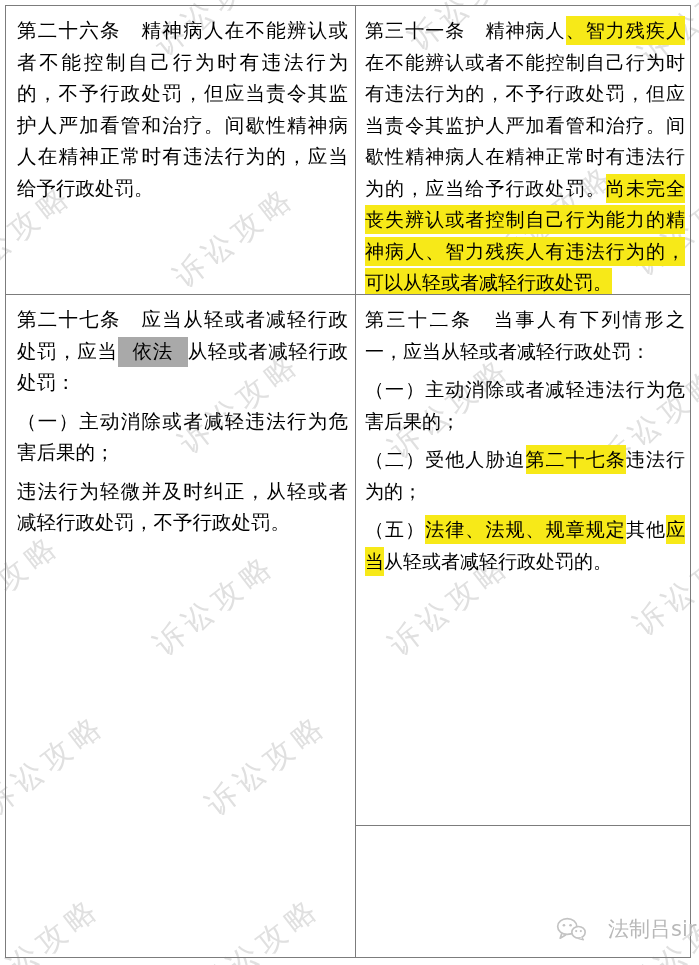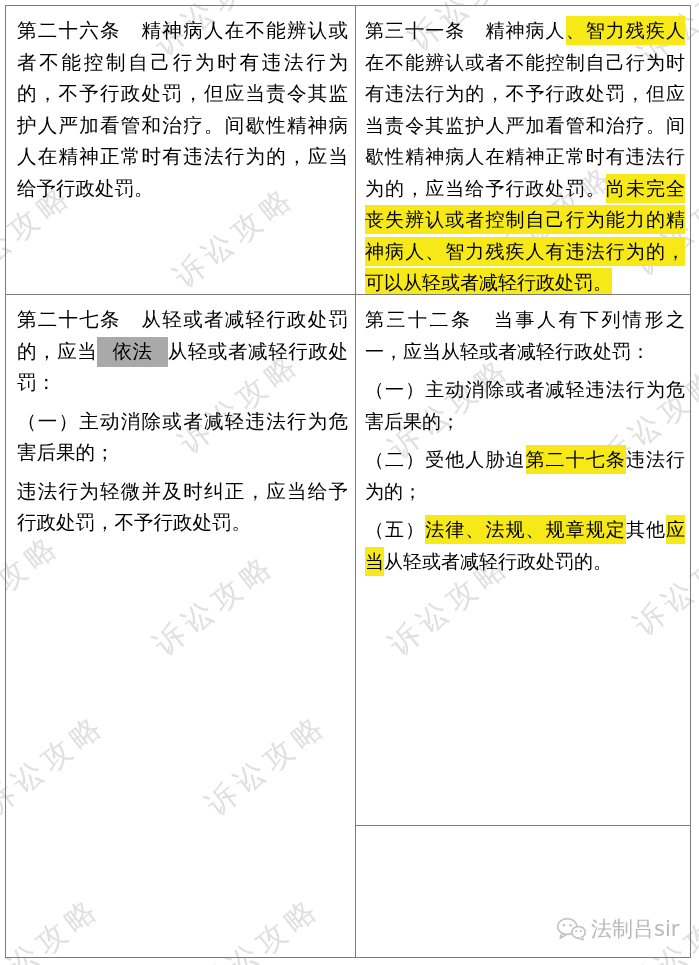--- a/index.html
+++ b/index.html
@@ -28,21 +28,21 @@
   }
   .col-right .cell { font-size:19px; padding:9px 5px 6px 9px; }
   .cell-r1   { height:289px; border-bottom:1.5px solid #7c7c7c; flex:none; }
   .cell-mid  { height:531px; border-bottom:1.5px solid #7c7c7c; flex:none; }
   .cell-grow { flex:1; }
   .para { margin:0 0 7px 0; }
   .hl-y { background:#f7e918; padding:3px 0 4px; box-decoration-break:clone; -webkit-box-decoration-break:clone; }
   .hl-g { background:#a9a9a9; padding:3px 15px 4px; box-decoration-break:clone; -webkit-box-decoration-break:clone; }
   .brand {
     position:absolute; left:556px; top:915px; z-index:2;
-    display:flex; align-items:center; gap:5px;
+    display:flex; align-items:center; gap:22px;
     color:#b8b8b8; font-size:21px; white-space:nowrap; background:transparent;
   }
   .brand svg { display:block; }
 </style>
 </head>
 <body>
 
 <div class="page">
 
   <div class="wm-layer">
@@ -66,23 +66,23 @@
       <span class="wm" style="left: 260px; top: 948px;">诉讼攻略</span>
       <span class="wm" style="left: 688px; top: 948px;">诉讼攻略</span>
     </div>
 
   <div class="law-table">
     <div class="col col-left">
       <div class="cell cell-r1">
           <p class="para"><span>第二十六条　精神病人在不能辨认或者不能控制自己行为时有违法行为的，不予行政处罚，但应当责令其监护人严加看管和治疗。间歇性精神病人在精神正常时有违法行为的，应当给予行政处罚。</span></p>
         </div>
       <div class="cell cell-grow">
-          <p class="para"><span>第二十七条　从轻或者减轻行政处罚的，应当</span><span class="hl-g">依法</span><span>从轻或者减轻行政处罚：</span></p>
+          <p class="para"><span>第二十七条　应当从轻或者减轻行政处罚，应当</span><span class="hl-g">依法</span><span>从轻或者减轻行政处罚：</span></p>
           <p class="para"><span>（一）主动消除或者减轻违法行为危害后果的；</span></p>
-          <p class="para"><span>违法行为轻微并及时纠正，应当给予行政处罚，不予行政处罚。</span></p>
+          <p class="para"><span>违法行为轻微并及时纠正，从轻或者减轻行政处罚，不予行政处罚。</span></p>
         </div>
     </div>
     <div class="col col-right">
       <div class="cell cell-r1">
           <p class="para"><span>第三十一条　精神病人</span><span class="hl-y">、智力残疾人</span><span>在不能辨认或者不能控制自己行为时有违法行为的，不予行政处罚，但应当责令其监护人严加看管和治疗。间歇性精神病人在精神正常时有违法行为的，应当给予行政处罚。</span><span class="hl-y">尚未完全丧失辨认或者控制自己行为能力的精神病人、智力残疾人有违法行为的，可以从轻或者减轻行政处罚。</span></p>
         </div>
       <div class="cell cell-mid">
           <p class="para"><span>第三十二条　当事人有下列情形之一，应当从轻或者减轻行政处罚：</span></p>
           <p class="para"><span>（一）主动消除或者减轻违法行为危害后果的；</span></p>
           <p class="para"><span>（二）受他人胁迫</span><span class="hl-y">第二十七条</span><span>违法行为的；</span></p>

